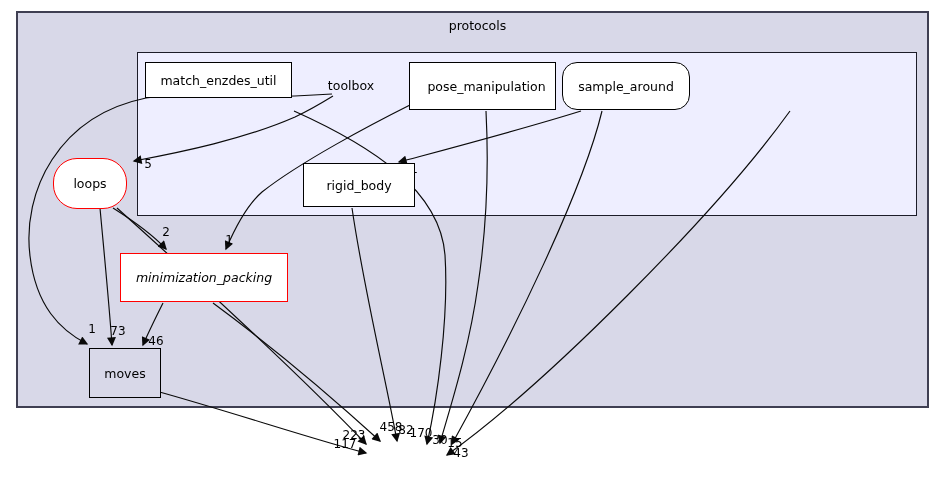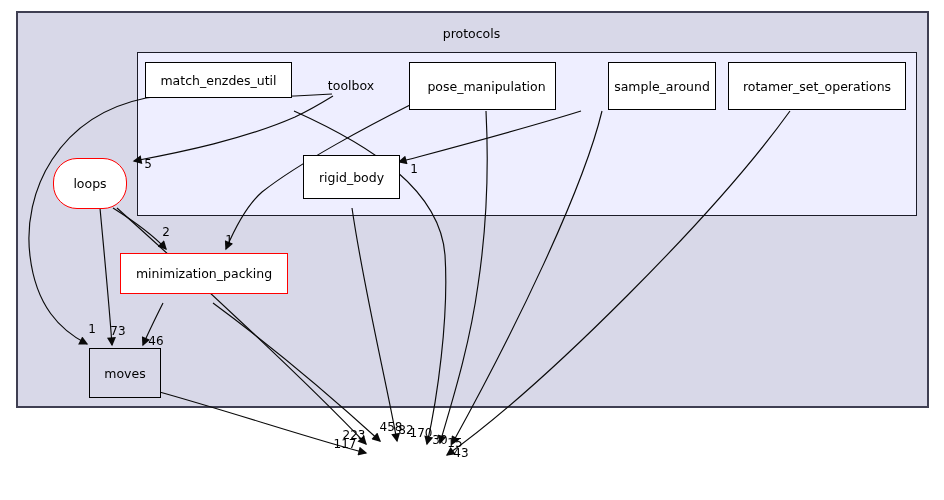--- a/index.html
+++ b/index.html
@@ -13,21 +13,21 @@
     background:#d8d8e8;border:2px solid #3f3f52;
   }
   .cluster-inner{
     left:137px;top:52px;width:780px;height:164px;
     background:#eeeeff;border:1.5px solid #1c1c28;
   }
   .cluster-label{
     position:absolute;z-index:1;font-size:12.5px;line-height:15px;
     text-align:center;white-space:nowrap;
   }
-  .label-protocols{left:14px;top:18px;width:915px;margin-top:8px;}
+  .label-protocols{left:20px;top:18px;width:915px;}
   .label-toolbox{left:323px;top:78px;width:56px;text-align:center;}
   svg.edges{position:absolute;left:0;top:0;z-index:2;}
   .node{
     position:absolute;box-sizing:border-box;z-index:3;
     background:#ffffff;border:1.2px solid #000000;
     display:flex;align-items:center;justify-content:center;
     font-size:12.5px;white-space:nowrap;cursor:pointer;
   }
   .node.red{border:1.5px solid #ff0000;}
   .node.tinted{background:#d8d8e8;}
@@ -83,20 +83,19 @@
     <text class="edge-label" x="455" y="447" text-anchor="middle">15</text>
     <text class="edge-label" x="461" y="457" text-anchor="middle">43</text>
     <text class="edge-label" x="406" y="434" text-anchor="middle">82</text>
     <text class="edge-label" x="391" y="431" text-anchor="middle">458</text>
     <text class="edge-label" x="354" y="439" text-anchor="middle">223</text>
     <text class="edge-label" x="345" y="448" text-anchor="middle">117</text>
   </svg>
 
   <div class="node" style="left:145px;top:62px;width:147px;height:36px;">match_enzdes_util</div>
   <div class="node" style="left:409px;top:62px;width:147px;height:48px;padding-left:8px;">pose_manipulation</div>
-  <div class="node" style="left:608px;top:62px;width:108px;height:48px;">sample_around</div>
-  <div class="node" style="left:728px;top:62px;width:178px;height:48px;">rotamer_set_operations</div>
-  <div class="node" style="left:303px;top:155px;width:97px;height:44px;">rigid_body</div>
+  <div class="node" style="left:562px;top:62px;width:128px;height:48px;border-radius:15px;">sample_around</div>
+  <div class="node" style="left:303px;top:163px;width:112px;height:44px;">rigid_body</div>
   <div class="node red" style="left:53px;top:158px;width:74px;height:51px;border-radius:24px;">loops</div>
-  <div class="node red" style="left:120px;top:253px;width:168px;height:41px;">minimization_packing</div>
+  <div class="node red" style="left:120px;top:253px;width:168px;height:49px;font-style:italic;">minimization_packing</div>
   <div class="node tinted" style="left:89px;top:348px;width:72px;height:50px;">moves</div>
 
 </div>
 
 </body></html>

